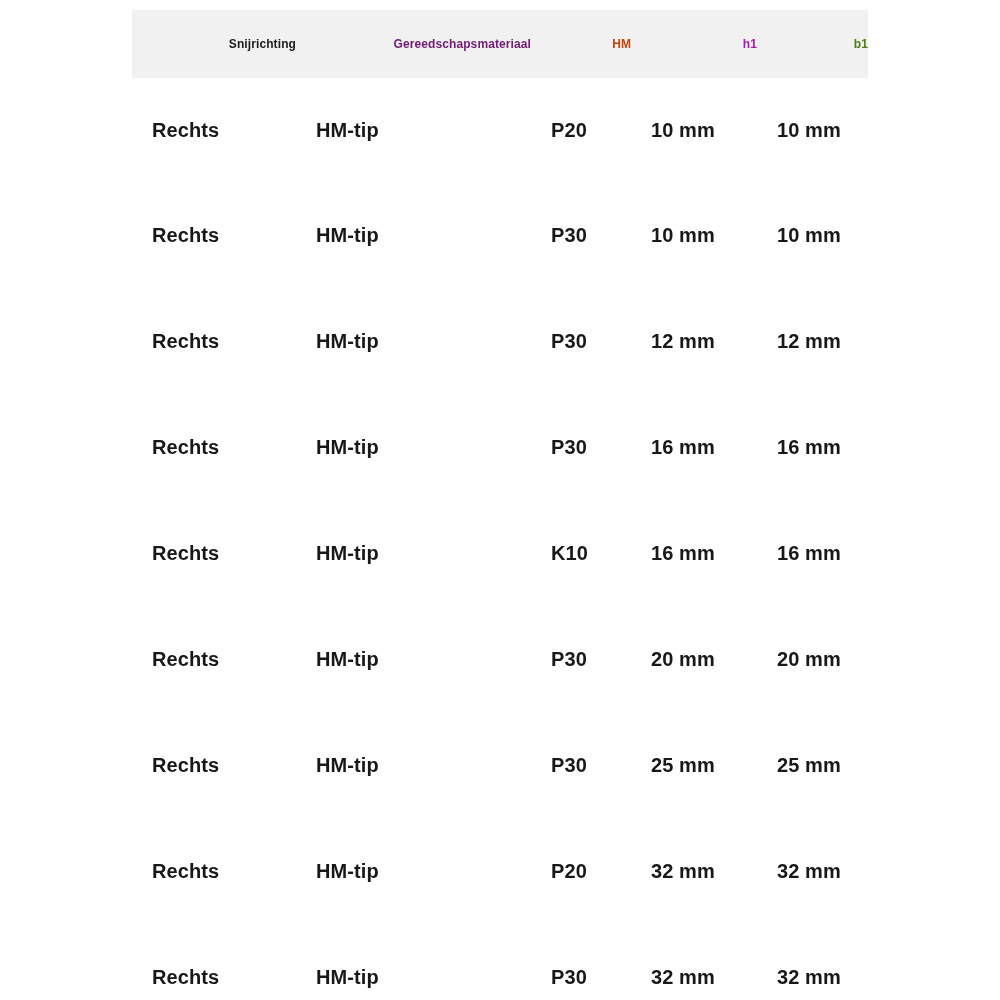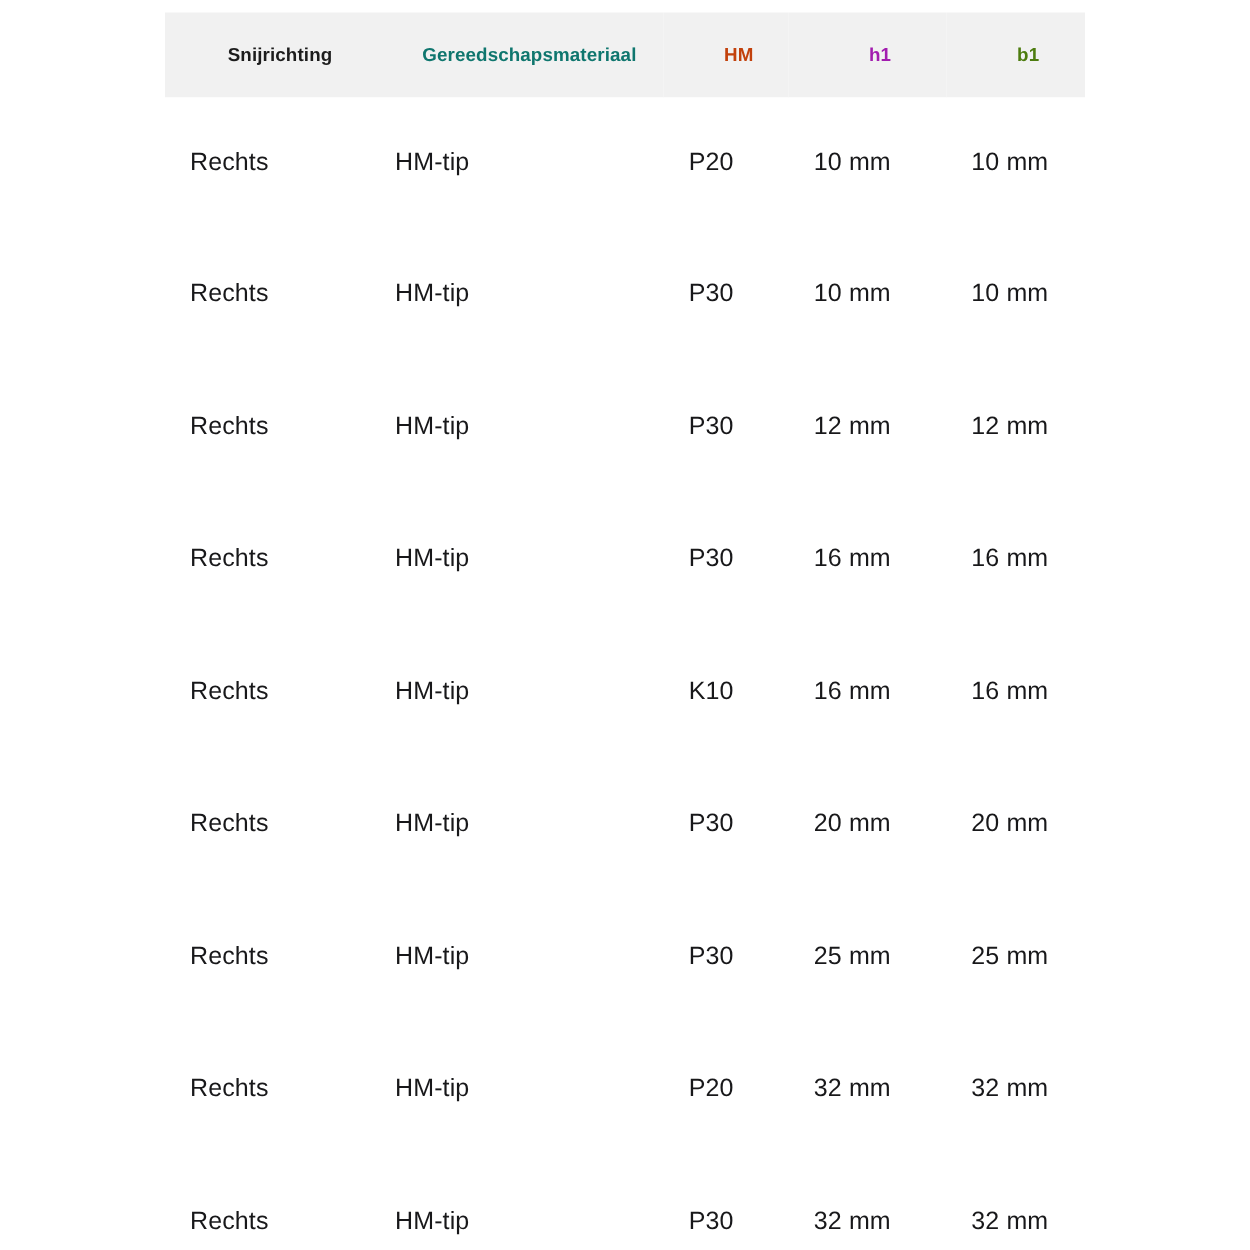--- a/index.html
+++ b/index.html
@@ -37,41 +37,41 @@
   table.spec-table col.c-b1            { width: 111px; }
 
   thead tr.header-row {
     background: #f1f1f1;
   }
 
   thead th {
     height: 68px;
     padding: 0 0 0 20px;
     margin: 17px;
-    text-align: center;
+    text-align: right;
     vertical-align: middle;
-    font-size: 15px;
+    font-size: 12px;
     font-weight: bold;
     color: #1c1c1c;
     letter-spacing: 0.1px;
     white-space: nowrap;
   }
 
   tbody tr.data-row {
     background: #ffffff;
   }
 
   tbody td {
     height: 106px;
     padding: 0 0 0 20px;
     margin: 0;
     text-align: left;
     vertical-align: middle;
     font-size: 20px;
-    font-weight: normal;
+    font-weight: bold;
     color: #18181a;
     letter-spacing: 0.1px;
     white-space: nowrap;
   }
 
   
   tbody tr.data-row:first-child td {
     height: 104px;
   }
 </style>
@@ -83,21 +83,21 @@
     <colgroup>
       <col class="c-snijrichting">
       <col class="c-gereedschap">
       <col class="c-hm">
       <col class="c-h1">
       <col class="c-b1">
     </colgroup>
     <thead>
       <tr class="header-row" style="background: rgb(241, 241, 241);">
         <th style="color: rgb(28, 28, 28);">Snijrichting</th>
-        <th style="color: #0f766e;">Gereedschapsmateriaal</th>
+        <th style="color: #701a75;">Gereedschapsmateriaal</th>
         <th style="color: #c2410c;">HM</th>
         <th style="color: #a21caf;">h1</th>
         <th style="color: #4d7c0f;">b1</th>
       </tr>
     </thead>
     <tbody id="table-body">
         <tr class="data-row" style="background: rgb(255, 255, 255);">
           <td style="color: rgb(24, 24, 26);">Rechts</td>
           <td style="color: rgb(24, 24, 26);">HM-tip</td>
           <td style="color: rgb(24, 24, 26);">P20</td>

